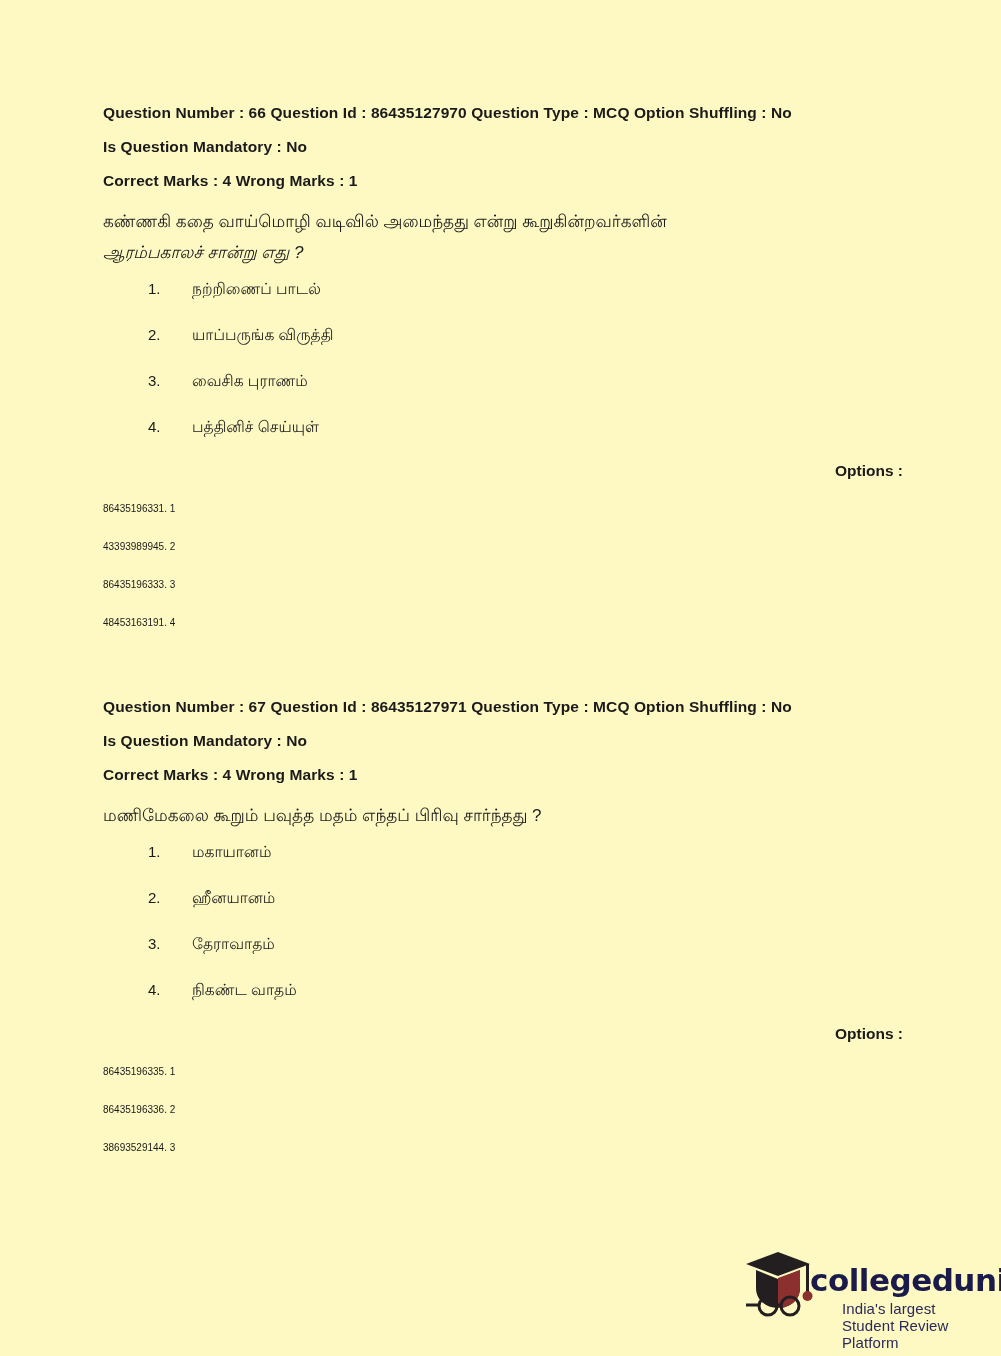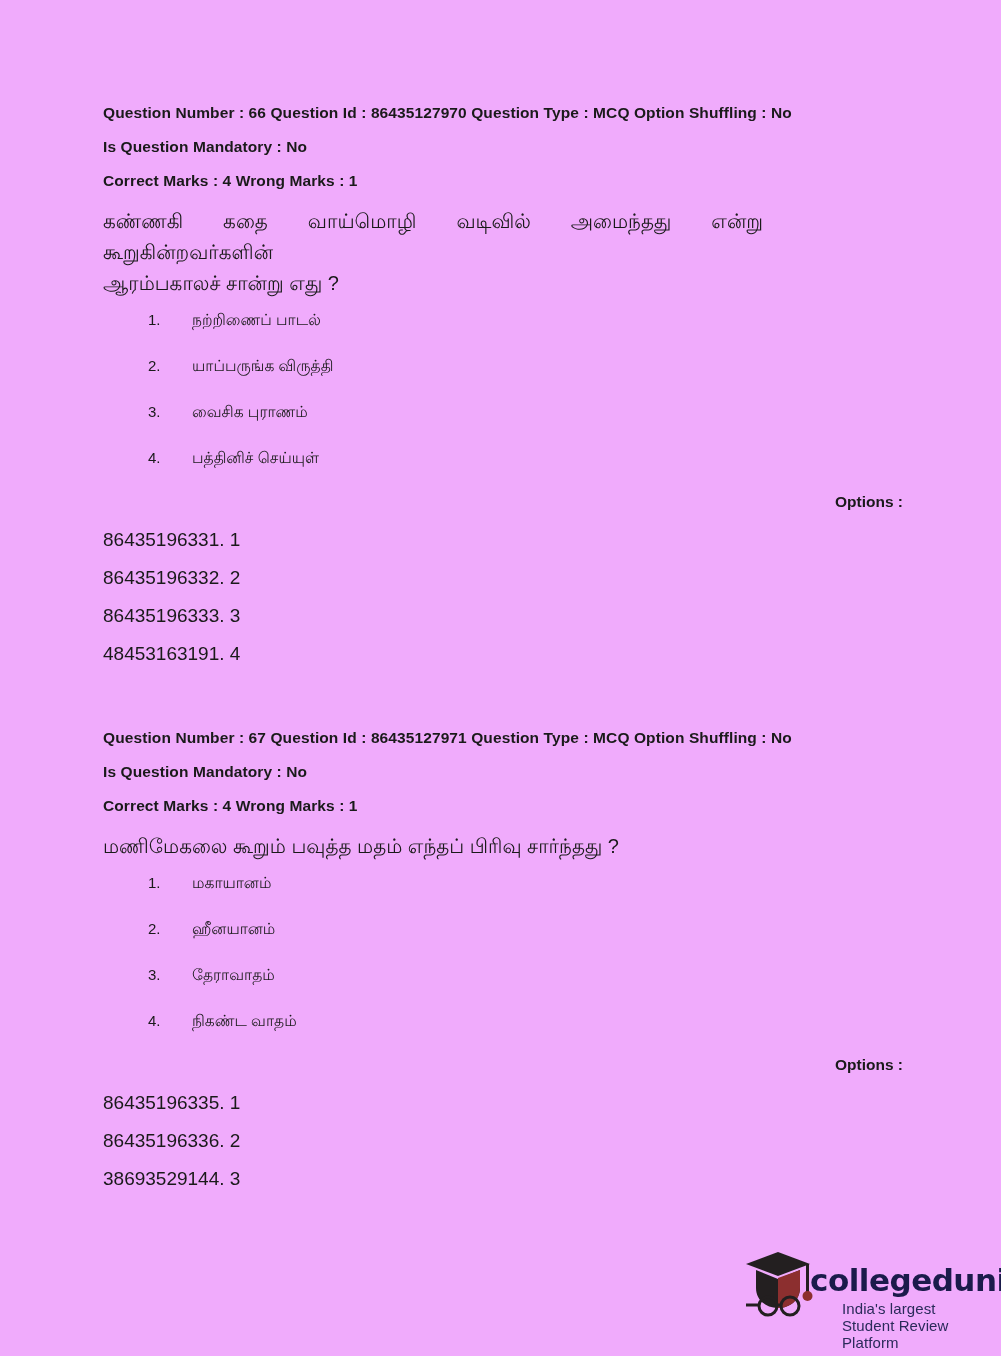--- a/index.html
+++ b/index.html
@@ -12,51 +12,52 @@
     height: 1356px;
     position: relative;
     font-family: "Liberation Sans", sans-serif;
     color: #1a1a1a;
   }
   .page {
     position: absolute;
     top: 0; left: 0;
     width: 1001px;
     height: 1356px;
-    background: #f0abfc;
+    background: #fef9c3;
     overflow: hidden;
   }
   .content {
     position: absolute;
     left: 103px;
     top: 96px;
     width: 800px;
   }
   .q-block {
     margin-bottom: 0;
   }
   .q-header {
     font-weight: bold;
     font-size: 15.5px;
     line-height: 34px;
     color: #1a1a1a;
     letter-spacing: 0.1px;
   }
   .q-text {
-    font-size: 20px;
+    font-size: 17px;
     line-height: 31px;
     color: #1a1a1a;
     margin-top: 8px;
     margin-bottom: 4px;
     max-width: 660px;
     text-align: justify;
     text-justify: inter-word;
   }
   .q-text .line2 {
     display: block;
+    font-style: italic;
   }
   ol.choices {
     list-style: none;
     margin: 10px 0 0 0;
     padding: 0;
   }
   ol.choices li {
     display: flex;
     align-items: flex-start;
     font-size: 15.5px;
@@ -75,21 +76,21 @@
     text-align: right;
   }
   .options-label {
     font-weight: bold;
     font-size: 15.5px;
     margin-top: 6px;
     margin-bottom: 10px;
     text-align: right;
   }
   .option-id {
-    font-size: 19px;
+    font-size: 10px;
     line-height: 38px;
     color: #1a1a1a;
   }
   .spacer {
     height: 48px;
   }
   
   .logo {
     position: absolute;
     left: 742px;
@@ -150,21 +151,21 @@
           <span class="num">3.</span>
           <span class="txt">வைசிக புராணம்</span>
         </li>
         <li>
           <span class="num">4.</span>
           <span class="txt">பத்தினிச் செய்யுள்</span>
         </li>
       </ol>
       <div class="options-label">Options :</div>
       <div class="option-id">86435196331. 1</div>
-      <div class="option-id">86435196332. 2</div>
+      <div class="option-id">43393989945. 2</div>
       <div class="option-id">86435196333. 3</div>
       <div class="option-id">48453163191. 4</div>
     </div>
 
     <div class="spacer"></div>
 
     <div class="q-block">
       <div class="q-header">Question Number : 67 Question Id : 86435127971 Question Type : MCQ Option Shuffling : No</div>
       <div class="q-header">Is Question Mandatory : No</div>
       <div class="q-header">Correct Marks : 4 Wrong Marks : 1</div>

